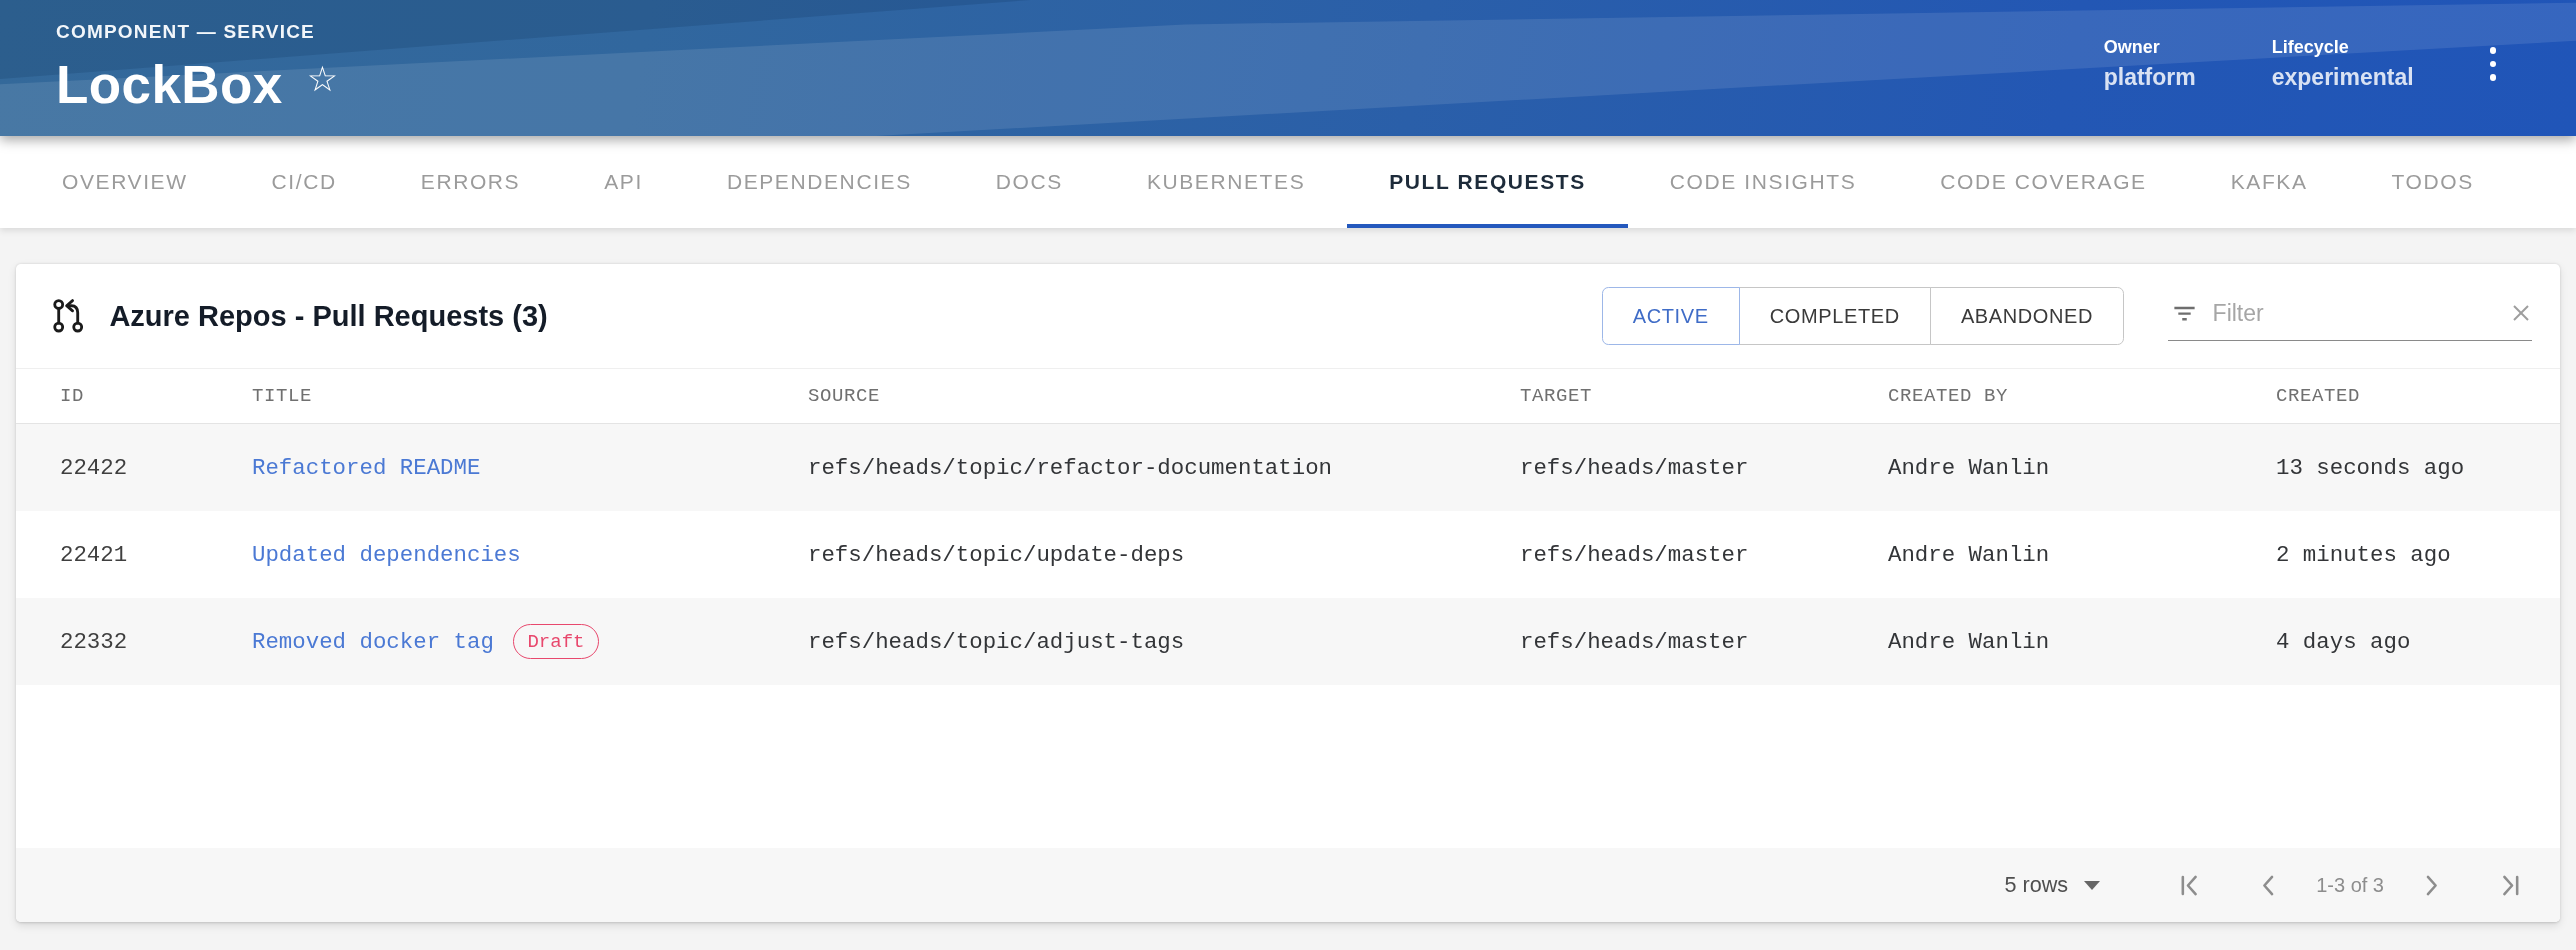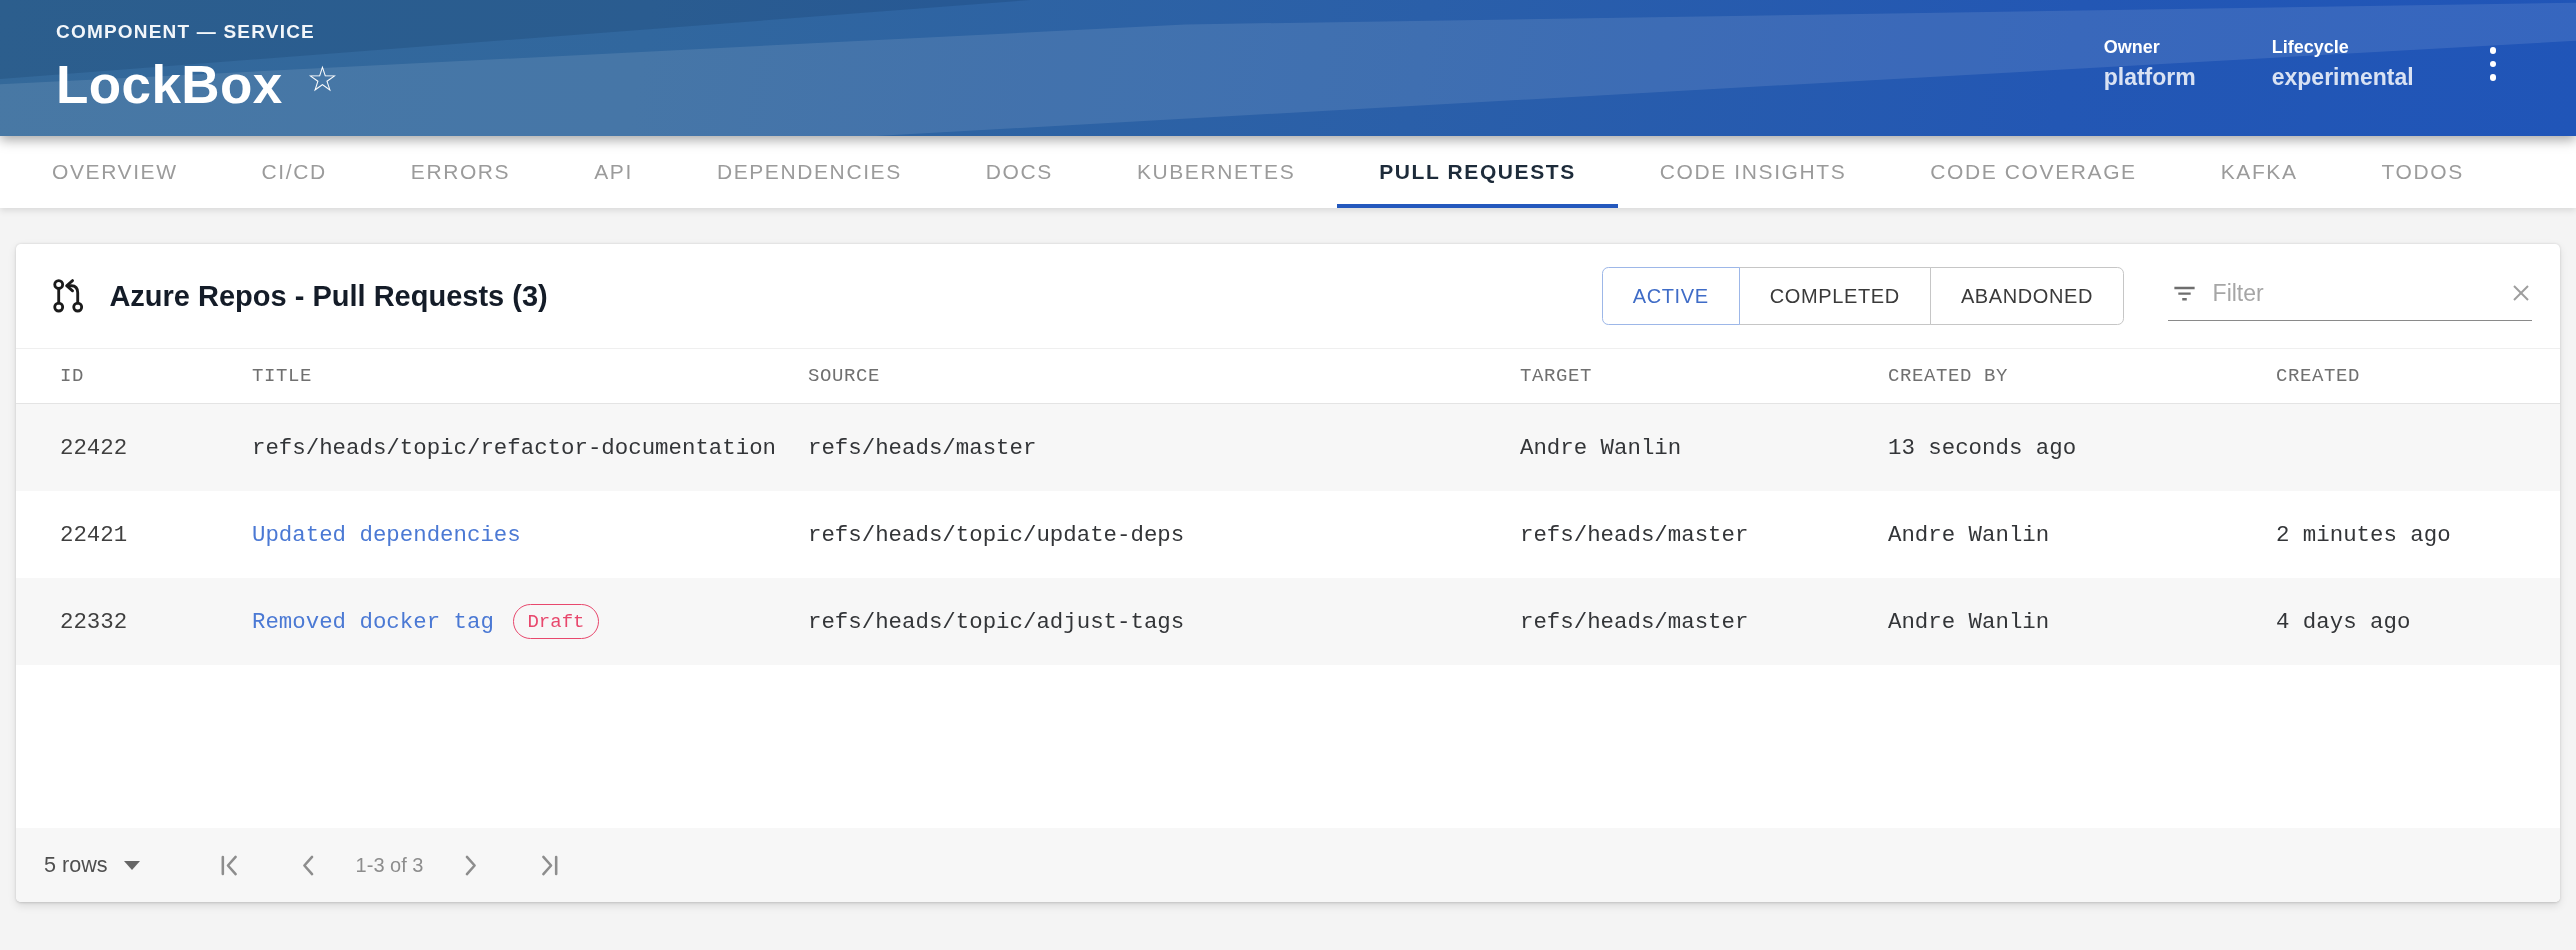--- a/index.html
+++ b/index.html
@@ -27,22 +27,22 @@
   .hdr-spacer { flex:1; }
   .hdr-right { position:relative; z-index:2; display:flex; align-items:center; margin-top:-8px; }
   .meta-block { margin-left:76px; }
   .meta-label { font-size:18px; font-weight:bold; color:#ffffff; margin-bottom:6.4px; }
   .meta-value { font-size:23px; color:#d9e2f3;font-weight:bold; }
   .kebab { margin-left:68px; margin-right:16px; display:flex; flex-direction:column; gap:7.2px;
            cursor:pointer; padding:8px; }
   .kebab i { width:6.4px; height:6.4px; border-radius:50%; background:#fff; }
 
   
-  .tab-bar { position:relative; height:72px; background:#fff; display:flex; align-items:stretch;
-             padding:0 10px; box-shadow:0 3.2px 6.4px rgba(0,0,0,.10); z-index:2; }
+  .tab-bar { position:relative; height:92px; background:#fff; display:flex; align-items:stretch;
+             padding:0 20px; box-shadow:0 3.2px 6.4px rgba(0,0,0,.10); z-index:2; }
   .tab { display:flex; align-items:center; padding:0 42px; cursor:pointer;
          border-top:4px solid transparent; border-bottom:4px solid transparent; }
   .tab-label { font-size:21px; letter-spacing:1.6px; color:#9b9b9b; text-transform:uppercase; }
   .tab.active { border-bottom-color:#2458bd; }
   .tab.active .tab-label { color:#1d2b3a; font-weight:bold; }
 
   
   .card { margin:36px 16px 0; background:#fff; border-radius:4.8px;
           box-shadow:0 0.8px 2.4px rgba(0,0,0,.14), 0 3.2px 8px rgba(0,0,0,.10); overflow:hidden; }
   .card-header { height:104px; display:flex; align-items:center; padding:0 28px; }
@@ -77,21 +77,21 @@
   .td { font-size:22.4px; color:#333538; }
   .td-id { color:#3f3f3f; }
   .td-title { display:flex; align-items:center; }
   .pr-link { color:#4b79d4; cursor:pointer; text-decoration:none; }
   .chip { display:inline-flex; align-items:center; height:35px; padding:0 13.6px; margin-left:19px;
           border:1.6px solid #e8486d; border-radius:18.4px; color:#e8486d; font-size:19px; }
   .table-empty-space { height:163px; background:#fff; }
 
   
   .tfooter { height:74px; background:#f7f7f7; display:flex; align-items:center;
-             justify-content:flex-start; padding:0 28px; }
+             justify-content:flex-end; padding:0 28px; }
   .rows-select { display:flex; align-items:center; cursor:pointer; }
   .rows-select-label { font-size:21.6px; color:#4f4f4f; }
   .caret-down { width:0; height:0; margin-left:16px; border-left:8px solid transparent;
                 border-right:8px solid transparent; border-top:9.6px solid #666; }
   .page-btn { background:none; border:none; padding:0; margin-left:50px; cursor:pointer;
               display:flex; align-items:center; }
   .page-btn svg { width:29px; height:29px; }
   .page-btn.first { margin-left:76px; }
   .range-label { font-size:20px; color:#8d8d8d; margin-left:32px; }
   .page-btn.next { margin-left:32px; }
@@ -202,20 +202,24 @@
         <span class="th">TITLE</span>
         <span class="th">SOURCE</span>
         <span class="th">TARGET</span>
         <span class="th">CREATED BY</span>
         <span class="th">CREATED</span>
       </div>
 
     <div class="tbody">
         <div class="trow alt">
     <div class="td td-id">22422</div>
+    <div class="td td-title">
+      <a class="pr-link">Refactored README</a>
+
+    </div>
     <div class="td">refs/heads/topic/refactor-documentation</div>
     <div class="td">refs/heads/master</div>
     <div class="td">Andre Wanlin</div>
     <div class="td">13 seconds ago</div>
   </div>
         <div class="trow">
     <div class="td td-id">22421</div>
     <div class="td td-title">
       <a class="pr-link">Updated dependencies</a>
 

